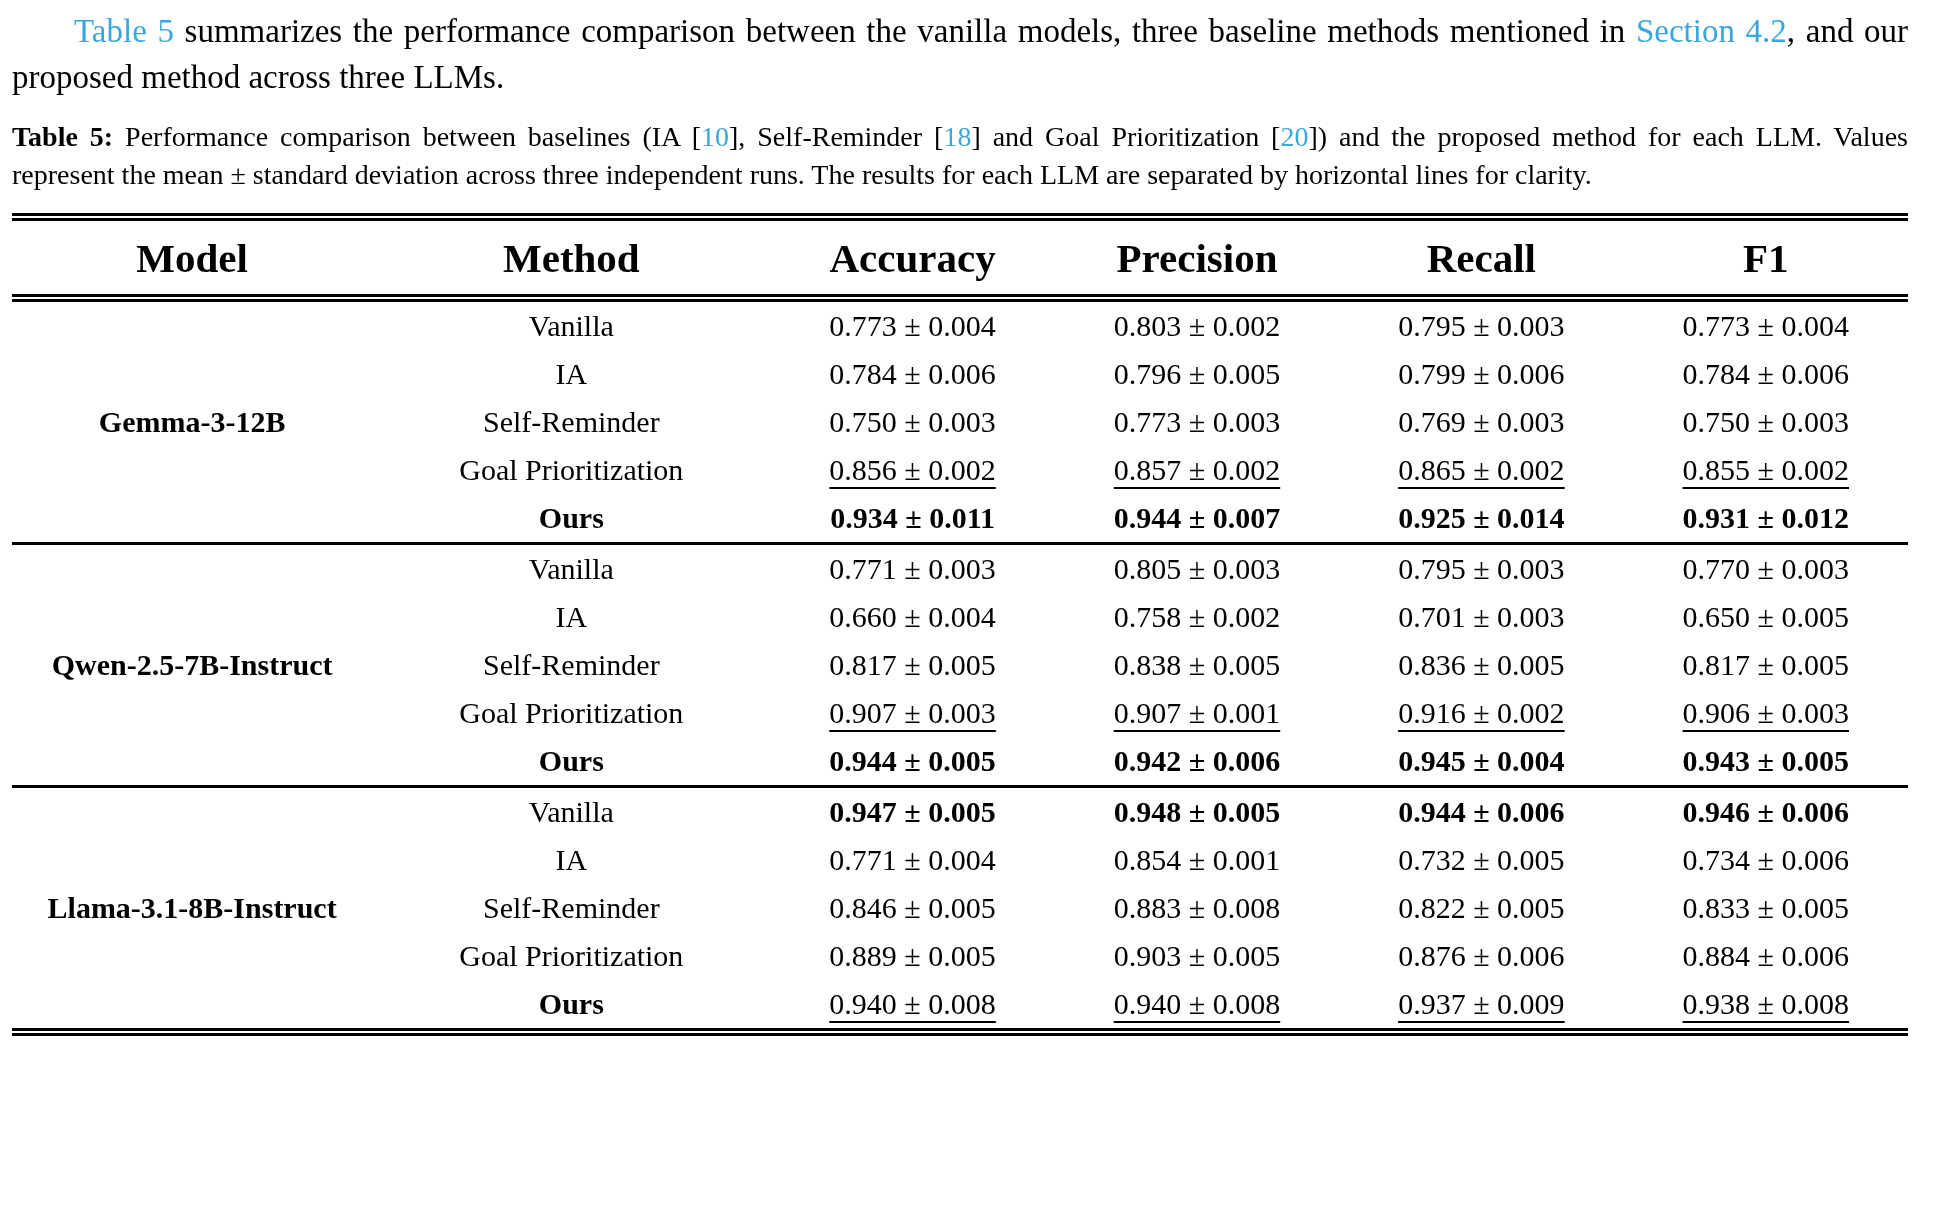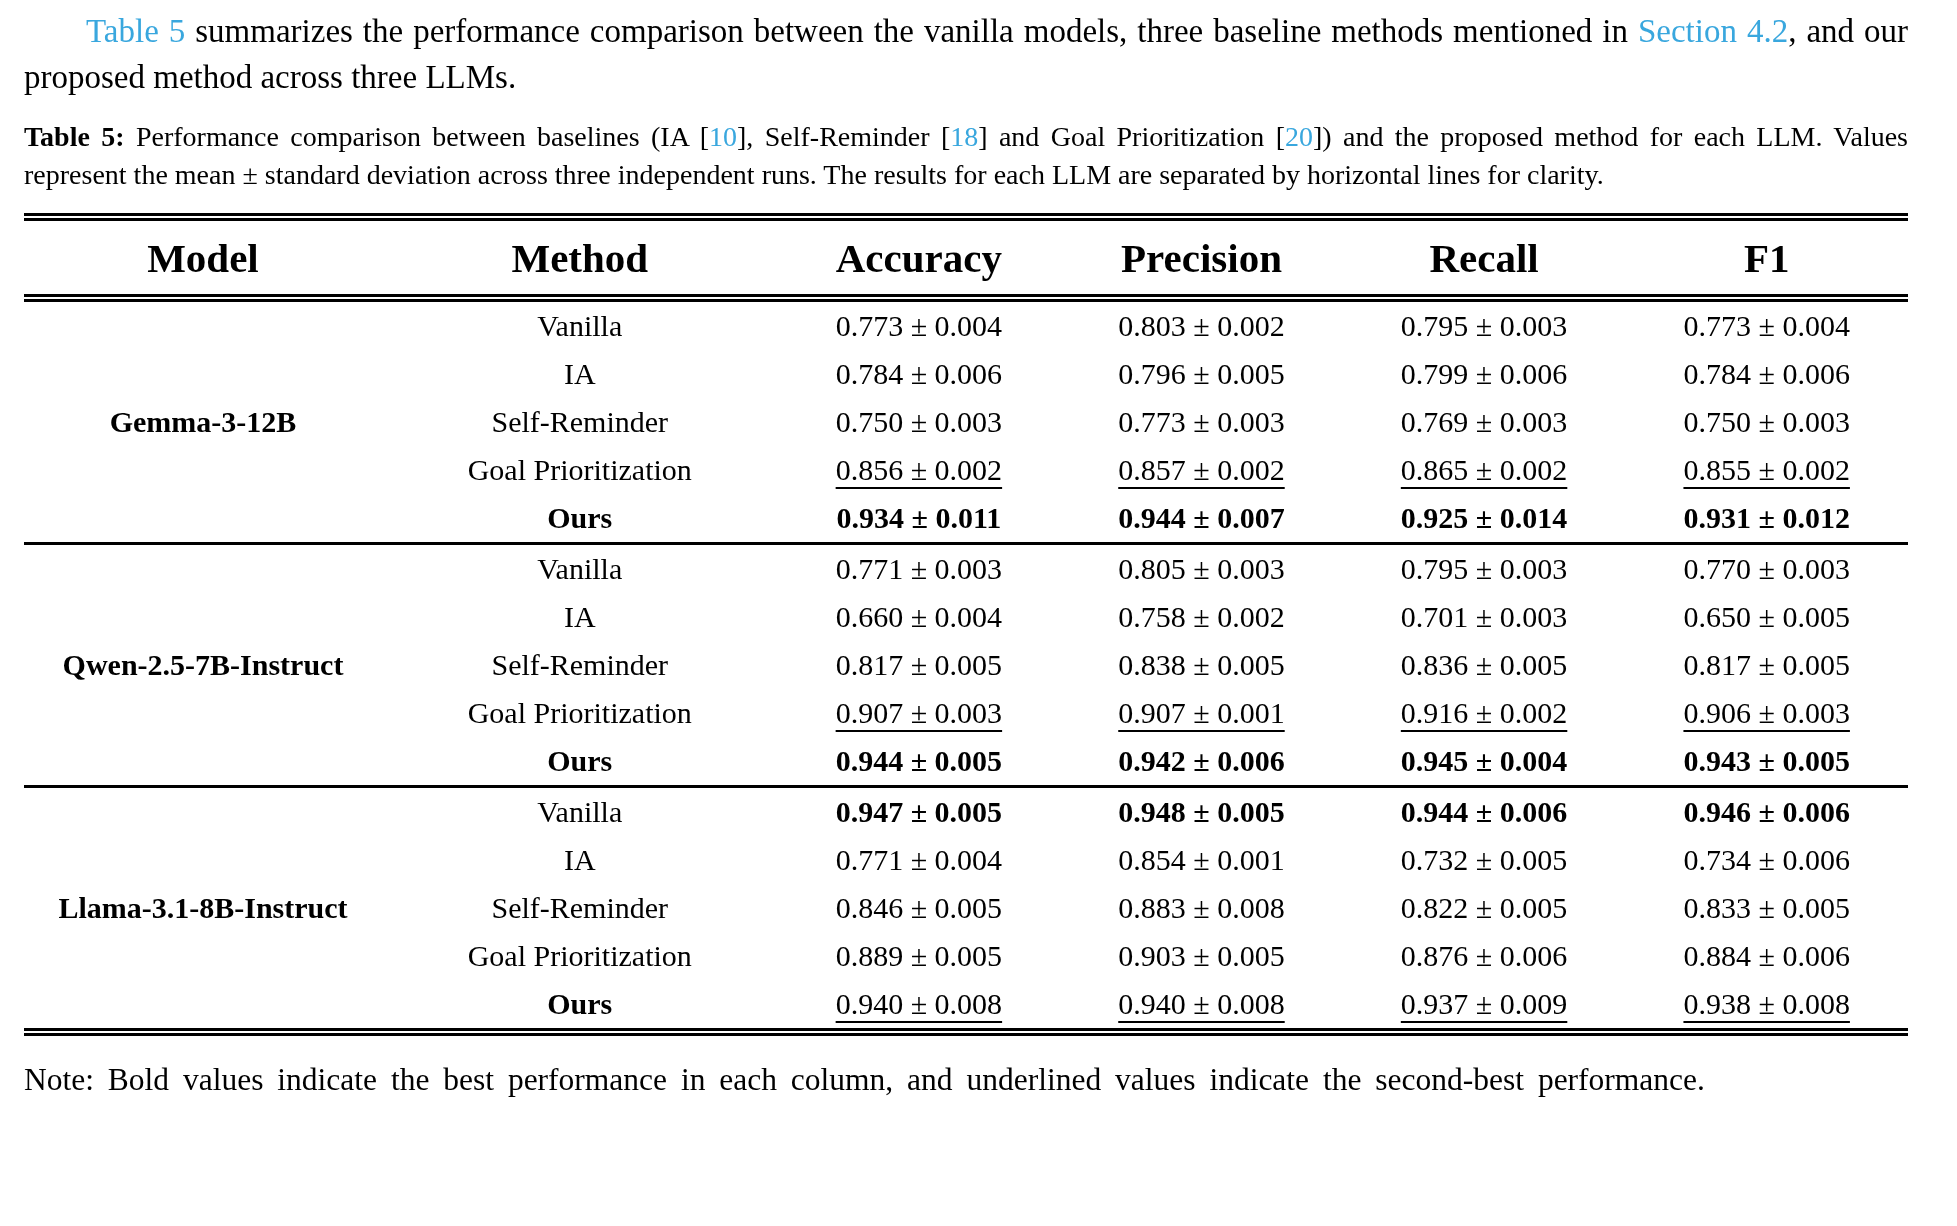--- a/index.html
+++ b/index.html
@@ -6,21 +6,21 @@
     margin: 0;
     padding: 0;
     background: #ffffff;
     color: #000000;
     font-family: "Liberation Serif", "DejaVu Serif", serif;
   }
   .page {
     width: 1918px;
     min-height: 1226px;
     box-sizing: border-box;
-    padding: 6px 10px 10px 24px;
+    padding: 6px 10px 10px 12px;
     background: #ffffff;
   }
   .intro {
     margin: 2px 0 14px 0;
     font-size: 33px;
     line-height: 1.40;
     text-align: justify;
     text-indent: 62px;
   }
   .caption {
@@ -211,15 +211,14 @@
       <tr class="table-end">
         <td class="b">Ours</td>
         <td class="u">0.940 ± 0.008</td>
         <td class="u">0.940 ± 0.008</td>
         <td class="u">0.937 ± 0.009</td>
         <td class="u">0.938 ± 0.008</td>
       </tr>
     </tbody>
   </table>
 
-  <p class="note">Note: Bold values indicate the best performance in each column, and underlined values indicate the second-best performance.</p>
 
 </div>
 
 </body></html>

